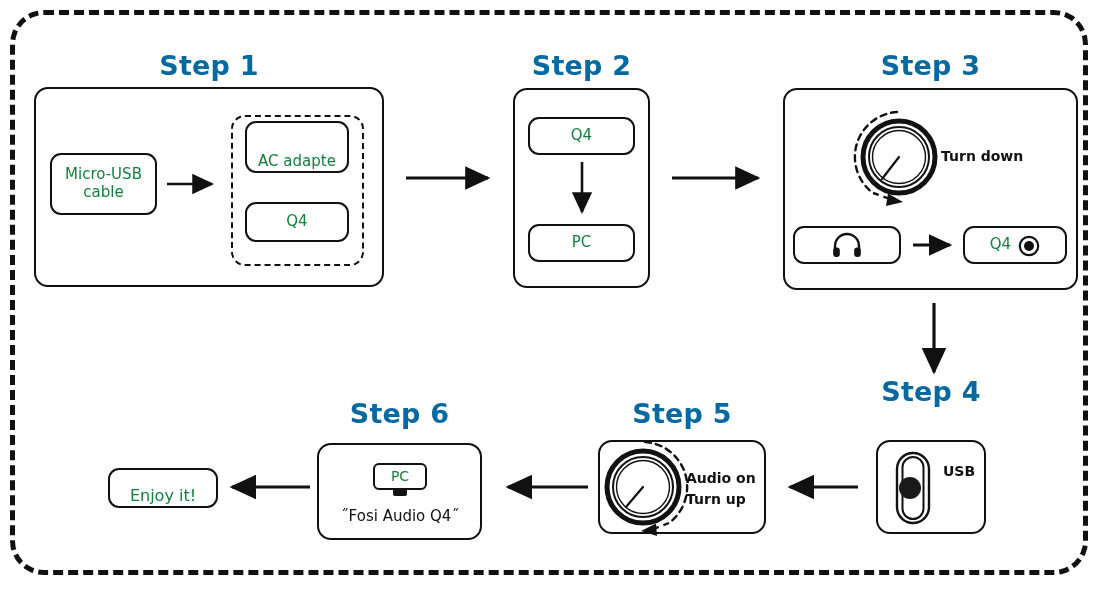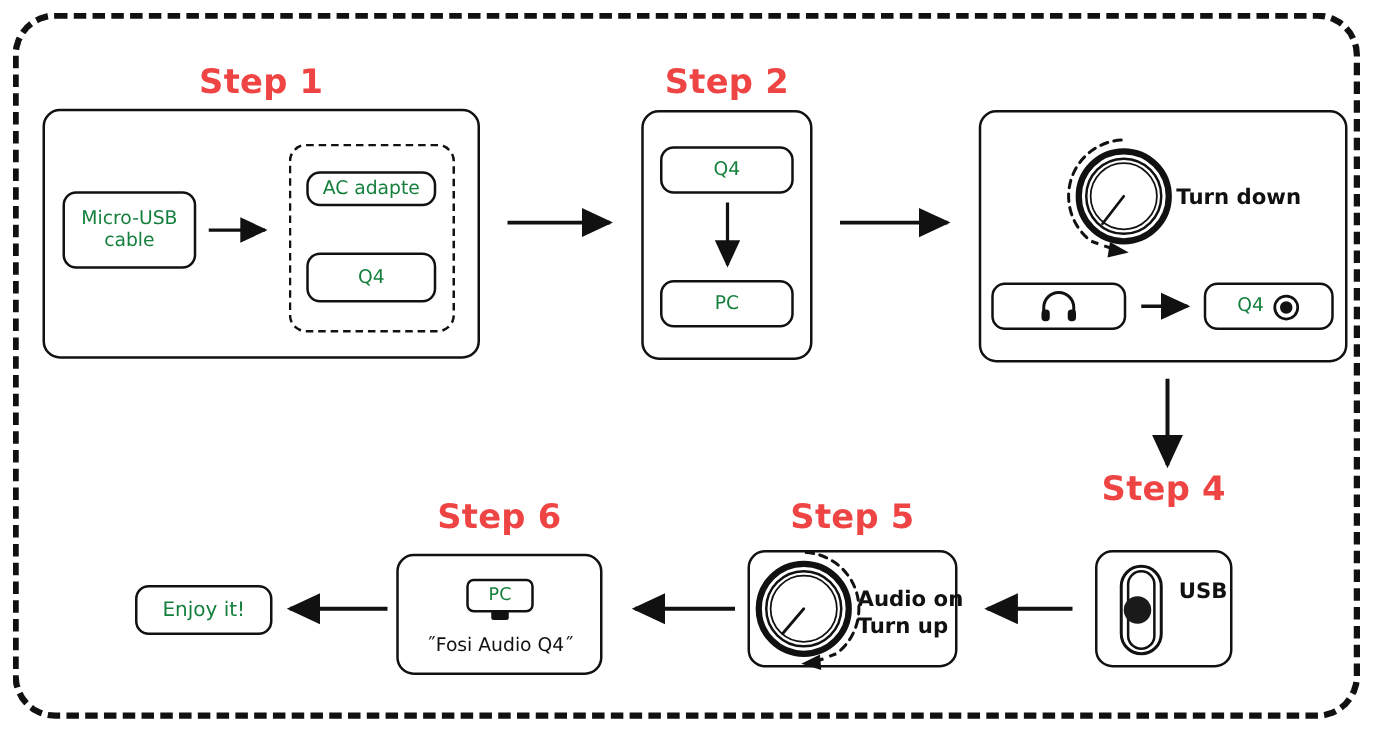--- a/index.html
+++ b/index.html
@@ -6,41 +6,41 @@
   body{width:1118px;height:593px;font-family:"DejaVu Sans",sans-serif;color:#1a1a1a;}
   #canvas{position:relative;width:1118px;height:593px;overflow:hidden;background:#fff;}
 
   .outer-dash{
     position:absolute;left:10px;top:10px;width:1078px;height:565px;
     border:5px dashed #111;border-radius:34px;box-sizing:border-box;
   }
 
   .step-title{
     position:absolute;font-family:"DejaVu Sans",sans-serif;
-    font-size:27px;font-weight:700;color:#ef4444;letter-spacing:.2px;
+    font-size:27px;font-weight:700;color:#0369a1;letter-spacing:.2px;
     white-space:nowrap;text-align:center;
   }
 
   .panel{
     position:absolute;box-sizing:border-box;
     border:2.6px solid #111;border-radius:14px;background:#fff;
   }
   .ibox{
     position:absolute;box-sizing:border-box;
     border:2.4px solid #111;border-radius:11px;background:#fff;
     display:flex;align-items:center;justify-content:center;
     font-size:15px;color:#15803d;line-height:1.18;text-align:center;
   }
   .ibox.two-line{flex-direction:column;}
   .dashbox{
     position:absolute;box-sizing:border-box;
     border:2.6px dashed #111;border-radius:14px;background:transparent;
   }
 
-  .lbl{position:absolute;font-size:17px;font-weight:700;color:#111;white-space:nowrap;line-height:1.35;}
+  .lbl{position:absolute;font-size:14px;font-weight:700;color:#111;white-space:nowrap;line-height:1.35;}
   .cap{position:absolute;font-size:16px;color:#111;white-space:nowrap;font-weight:400;}
 
   svg.ov{position:absolute;left:0;top:0;width:1118px;height:593px;overflow:visible;pointer-events:none;}
   svg.unit{position:absolute;overflow:visible;}
 </style>
 </head>
 <body>
 
 <div id="canvas">
 
@@ -50,40 +50,41 @@
 
   <div class="panel" style="left:34px;top:87px;width:350px;height:200px;"></div>
 
   <div class="ibox two-line" style="left:50px;top:153px;width:107px;height:62px;">
     <span>Micro-USB</span>
     <span>cable</span>
   </div>
 
   <div class="dashbox" style="left:231px;top:115px;width:133px;height:151px;"></div>
 
-  <div class="ibox" style="left:245px;top:137px;width:104px;height:28px;">
+  <div class="ibox" style="left:245px;top:121px;width:104px;height:52px;align-items:flex-end;">
     <span>AC adapte</span>
   </div>
 
   <div class="ibox" style="left:245px;top:202px;width:104px;height:40px;">
     <span>Q4</span>
   </div>
 
   <div class="step-title" style="left:513px;top:50px;width:137px;">Step 2</div>
 
   <div class="panel" style="left:513px;top:88px;width:137px;height:200px;"></div>
 
   <div class="ibox" style="left:528px;top:117px;width:107px;height:38px;">
     <span>Q4</span>
   </div>
 
   <div class="ibox" style="left:528px;top:224px;width:107px;height:38px;">
     <span>PC</span>
   </div>
 
+  <div class="step-title" style="left:783px;top:50px;width:295px;">Step 3</div>
 
   <div class="panel" style="left:783px;top:88px;width:295px;height:202px;"></div>
 
   <div class="lbl" style="left:941px;top:147px;">Turn down</div>
 
   <div class="ibox" style="left:793px;top:226px;width:108px;height:38px;">
     <svg class="unit" width="34" height="26" viewBox="0 0 34 26" style="position:relative;left:0;top:1px;">
       <path d="M5 18 V13 A12 12 0 0 1 29 13 V18" fill="none" stroke="#111" stroke-width="2.4" stroke-linecap="round"></path>
       <rect x="3.2" y="14.5" width="6.6" height="9.5" rx="3" fill="#111"></rect>
       <rect x="24.2" y="14.5" width="6.6" height="9.5" rx="3" fill="#111"></rect>
@@ -122,21 +123,21 @@
   <div class="panel" style="left:317px;top:443px;width:165px;height:97px;"></div>
 
   <div class="ibox" style="left:373px;top:463px;width:54px;height:27px;border-radius:6px;border-width:2.6px;font-size:14px;">
     <span>PC</span>
   </div>
   <div style="position:absolute;left:393px;top:489px;width:14px;height:7px;background:#111;border-radius:0 0 2px 2px;"></div>
 
   <div class="cap" style="left:338px;top:507px;width:124px;text-align:center;font-size:15px;">˝Fosi Audio Q4˝</div>
 
 
-  <div class="ibox" style="left:108px;top:468px;width:110px;height:40px;font-size:16px;">
+  <div class="ibox" style="left:108px;top:468px;width:110px;height:40px;font-size:16px;align-items:flex-end;">
     <span>Enjoy it!</span>
   </div>
 
   <svg class="ov" viewBox="0 0 1118 593">
     <defs>
       <marker id="ah" markerWidth="9" markerHeight="9" refX="7.6" refY="4.5" orient="auto" markerUnits="strokeWidth">
         <path d="M0,0.6 L8.4,4.5 L0,8.4 z" fill="#111"></path>
       </marker>
       <marker id="ahs" markerWidth="9" markerHeight="9" refX="7.4" refY="4.5" orient="auto" markerUnits="strokeWidth">
         <path d="M0,1.1 L8,4.5 L0,7.9 z" fill="#111"></path>

